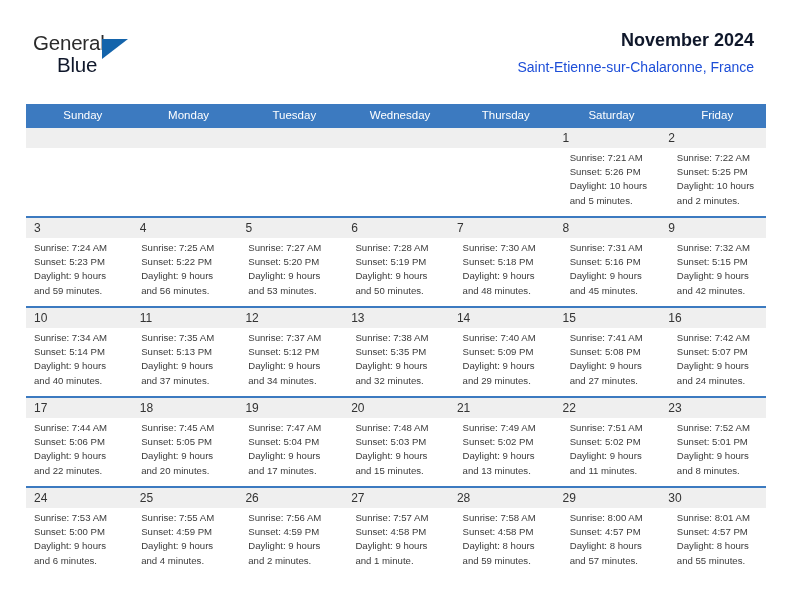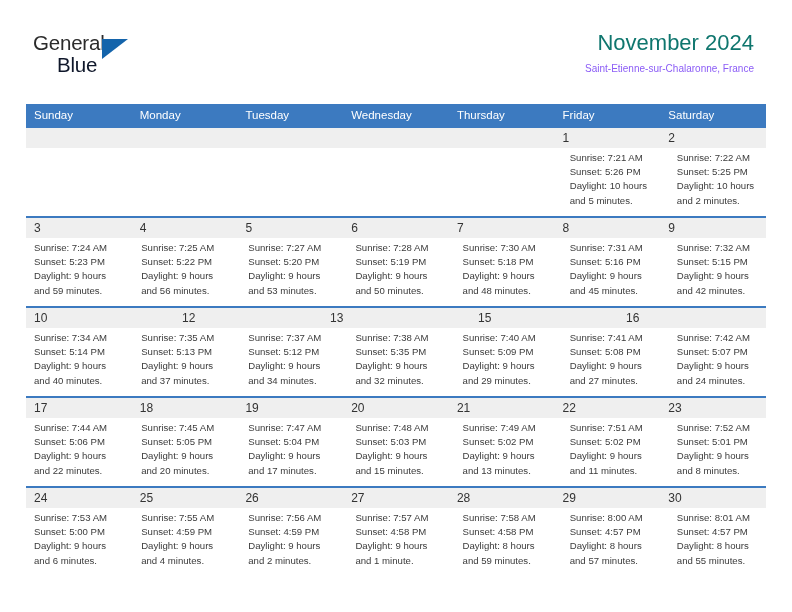--- a/index.html
+++ b/index.html
@@ -66,30 +66,30 @@
     border-bottom: 20px solid transparent;
   }
 
   .title-block {
     position: absolute;
     right: 38px;
     top: 30px;
     text-align: right;
   }
   .cal-title {
-    font-size: 22px;
-    font-weight: normal;
-    color: #0f766e;
+    font-size: 18px;
+    font-weight: bold;
+    color: #0f172a;
     line-height: 1.15;
     white-space: nowrap;
   }
   .cal-subtitle {
     margin-top: 8px;
-    font-size: 10px;
-    color: #8b5cf6;
+    font-size: 14px;
+    color: #1d4ed8;
     line-height: 1.2;
     white-space: nowrap;
   }
 
   
   .calendar {
     position: absolute;
     left: 26px;
     top: 104px;
     width: 740px;
@@ -102,20 +102,21 @@
   }
   .weekday {
     flex: 1 1 0;
     color: #ffffff;
     font-size: 11.5px;
     line-height: 22px;
     padding-left: 8px;
     box-sizing: border-box;
     white-space: nowrap;
     overflow: hidden;
+    text-align: center;
   }
 
   .week {
     width: 100%;
     border-top: 2px solid #3c7ac0;
     position: relative;
   }
   .week-daynums {
     display: flex;
     width: 100%;
@@ -172,22 +173,22 @@
 
   </div>
 
   <div class="calendar">
     <div class="weekday-row" id="weekday-row">
         <div class="weekday">Sunday</div>
         <div class="weekday">Monday</div>
         <div class="weekday">Tuesday</div>
         <div class="weekday">Wednesday</div>
         <div class="weekday">Thursday</div>
+        <div class="weekday">Saturday</div>
         <div class="weekday">Friday</div>
-        <div class="weekday">Saturday</div>
       </div>
     <div id="weeks-container">
         <div class="week">
           <div class="week-daynums">
             <div class="daynum-cell"></div>
             <div class="daynum-cell"></div>
             <div class="daynum-cell"></div>
             <div class="daynum-cell"></div>
             <div class="daynum-cell"></div>
             <div class="daynum-cell">1</div>
@@ -264,22 +265,24 @@
               <div class="line">Sunrise: 7:32 AM</div>
               <div class="line">Sunset: 5:15 PM</div>
               <div class="line">Daylight: 9 hours</div>
               <div class="line">and 42 minutes.</div>
             </div>
           </div>
         </div>
         <div class="week">
           <div class="week-daynums">
             <div class="daynum-cell">10</div>
+            <div class="daynum-cell">11</div>
             <div class="daynum-cell">12</div>
             <div class="daynum-cell">13</div>
+            <div class="daynum-cell">14</div>
             <div class="daynum-cell">15</div>
             <div class="daynum-cell">16</div>
           </div>
           <div class="week-bodies">
             <div class="body-cell">
               <div class="line">Sunrise: 7:34 AM</div>
               <div class="line">Sunset: 5:14 PM</div>
               <div class="line">Daylight: 9 hours</div>
               <div class="line">and 40 minutes.</div>
             </div>

